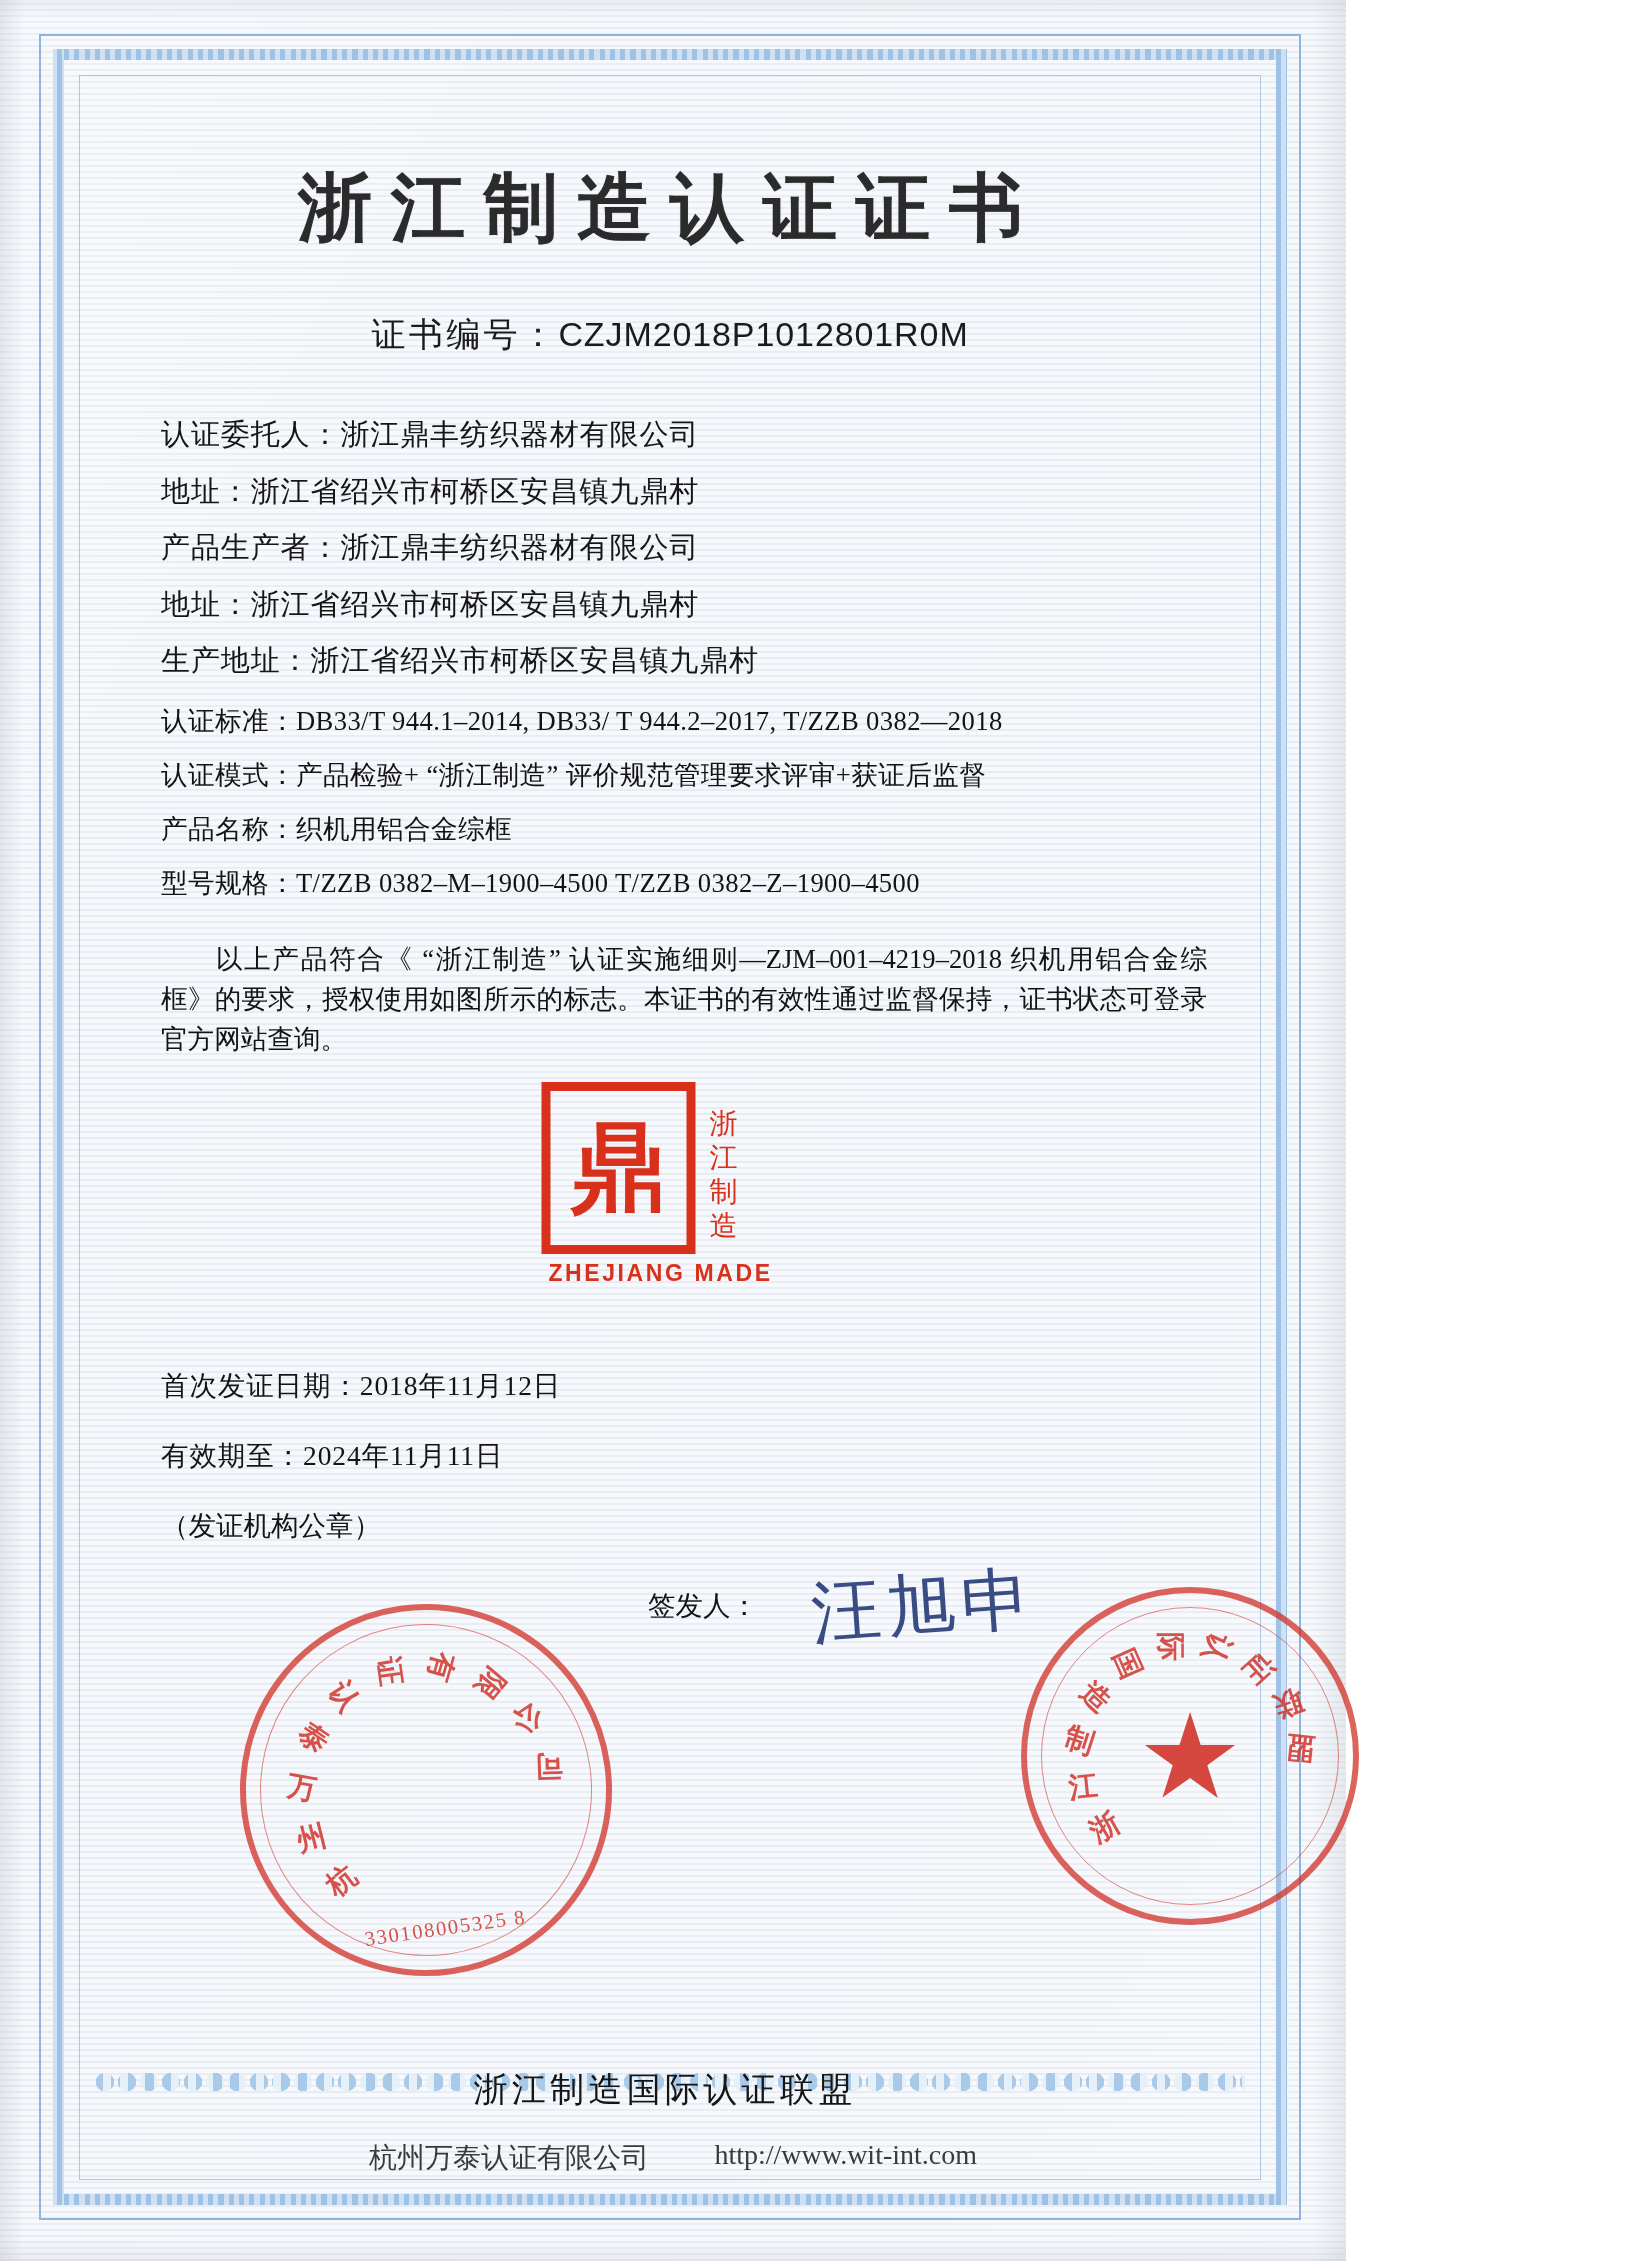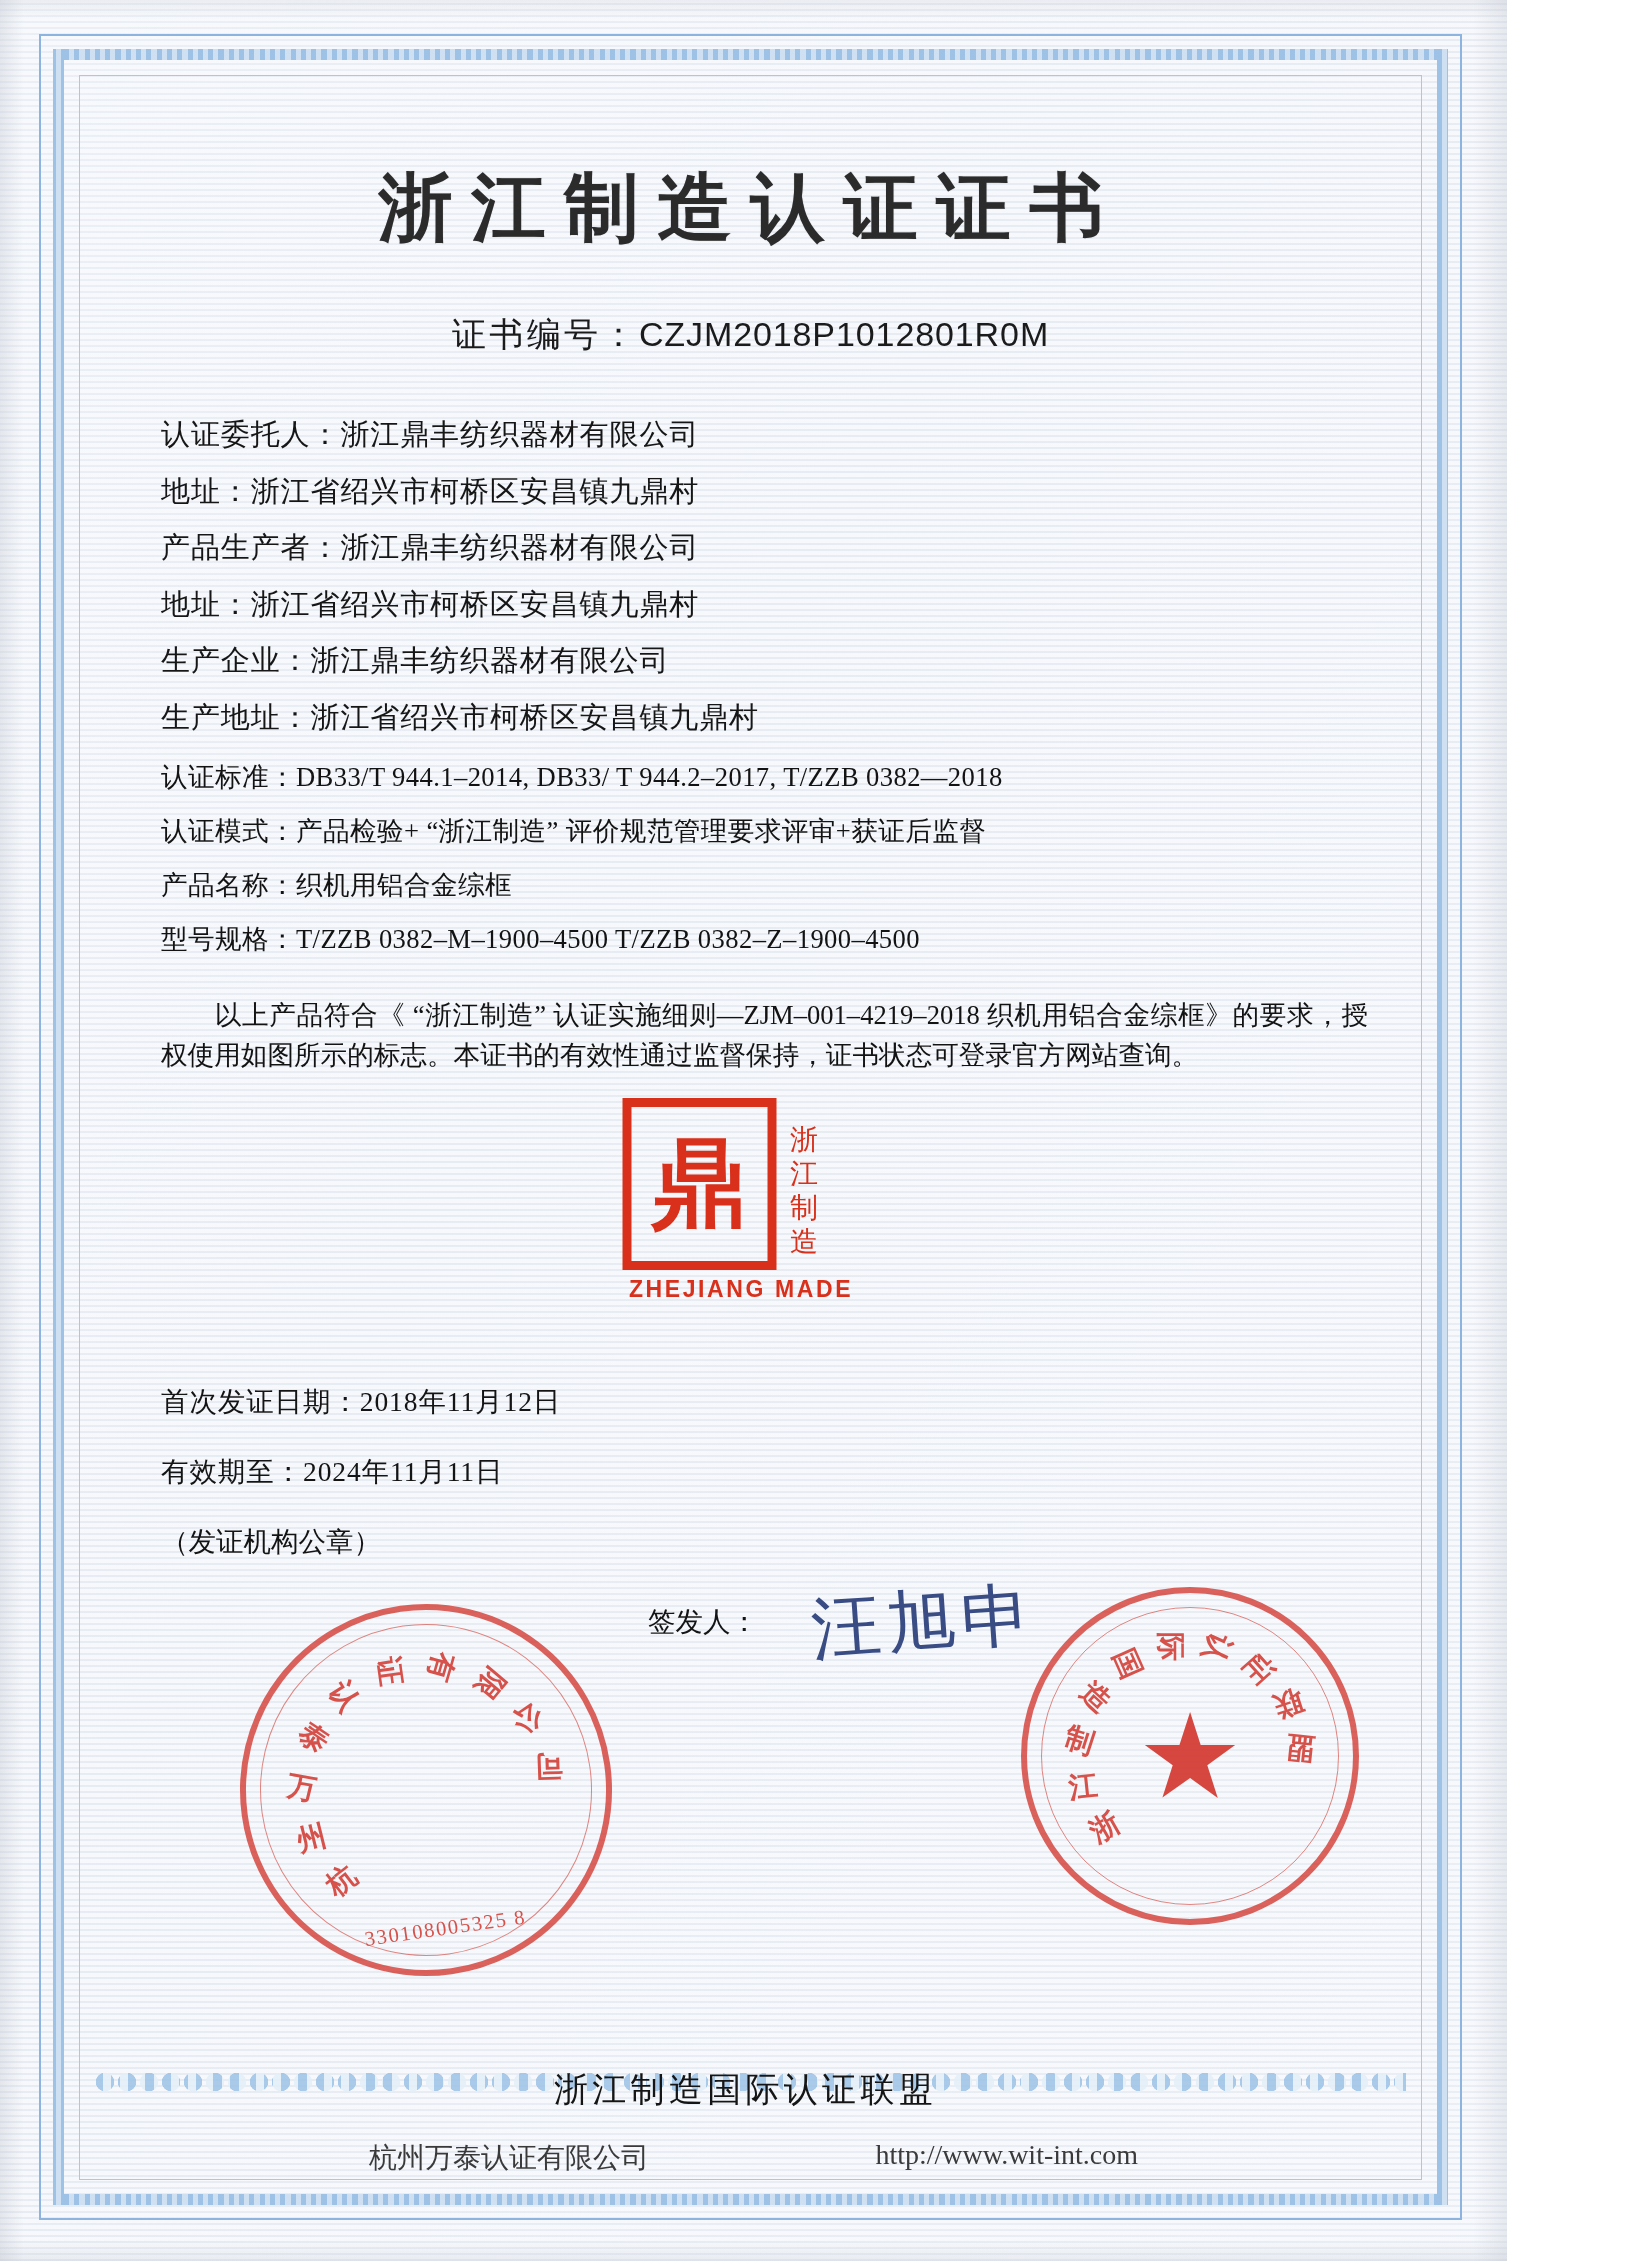--- a/index.html
+++ b/index.html
@@ -5,21 +5,21 @@
 <style>
   html,body{margin:0;padding:0;}
   body{
     width:1647px;height:2261px;
     background:#ffffff;
     font-family:"Liberation Serif", serif;
     overflow:hidden;
   }
   .page{
     position:relative;
-    width:1507px;height:2261px;
+    width:1346px;height:2261px;
     background:
       repeating-linear-gradient(0deg, rgba(225,231,240,0.55) 0px, rgba(225,231,240,0.55) 1.7px, rgba(247,249,252,0.9) 1.7px, rgba(247,249,252,0.9) 6px),
       linear-gradient(120deg,#f7f9fc 0%,#eef2f8 40%,#f4f7fb 100%);
     box-sizing:border-box;
   }
   
   .paper-shadow{
     position:absolute;inset:0;
     background:
       linear-gradient(90deg, rgba(190,195,205,0.35) 0px, rgba(255,255,255,0) 24px),
@@ -303,23 +303,20 @@
         <span>认证委托人：</span><span>浙江鼎丰纺织器材有限公司</span>
       </div>
       <div class="row">
         <span>地址：</span><span>浙江省绍兴市柯桥区安昌镇九鼎村</span>
       </div>
       <div class="row">
         <span>产品生产者：</span><span>浙江鼎丰纺织器材有限公司</span>
       </div>
       <div class="row">
         <span>地址：</span><span>浙江省绍兴市柯桥区安昌镇九鼎村</span>
-      </div>
-      <div class="row">
-        <span>生产企业：</span><span>浙江鼎丰纺织器材有限公司</span>
       </div>
       <div class="row">
         <span>生产地址：</span><span>浙江省绍兴市柯桥区安昌镇九鼎村</span>
       </div>
     </div>
 
     <div class="fields2">
       <div class="row">
         <span>认证标准：</span><span>DB33/T 944.1–2014, DB33/ T 944.2–2017, T/ZZB 0382—2018</span>
       </div>

